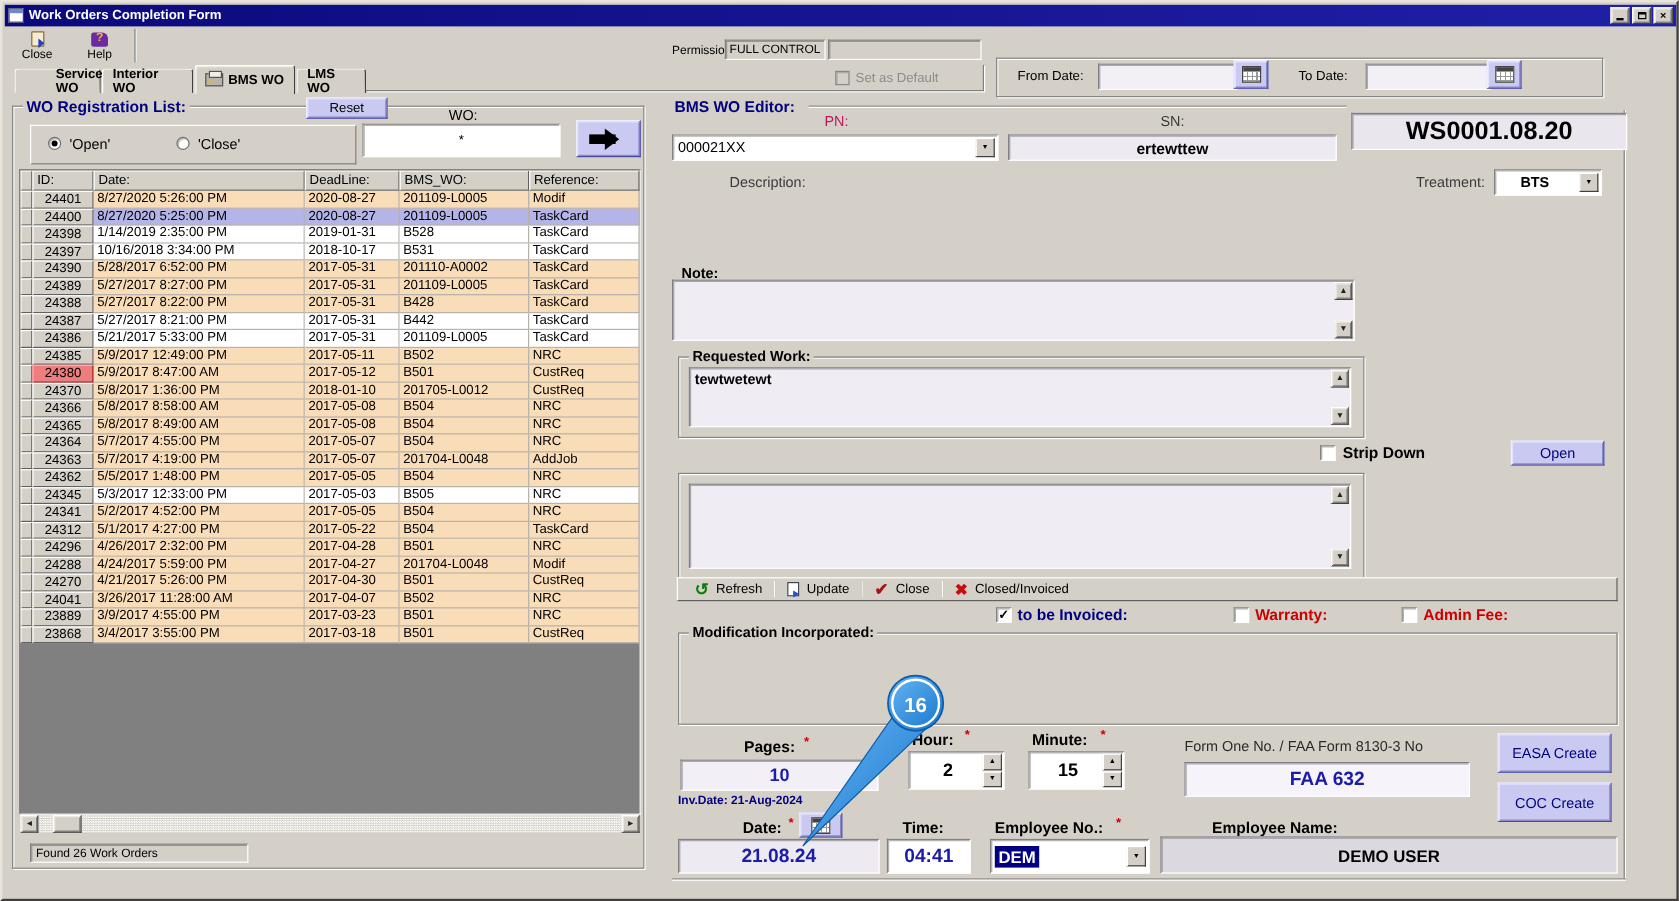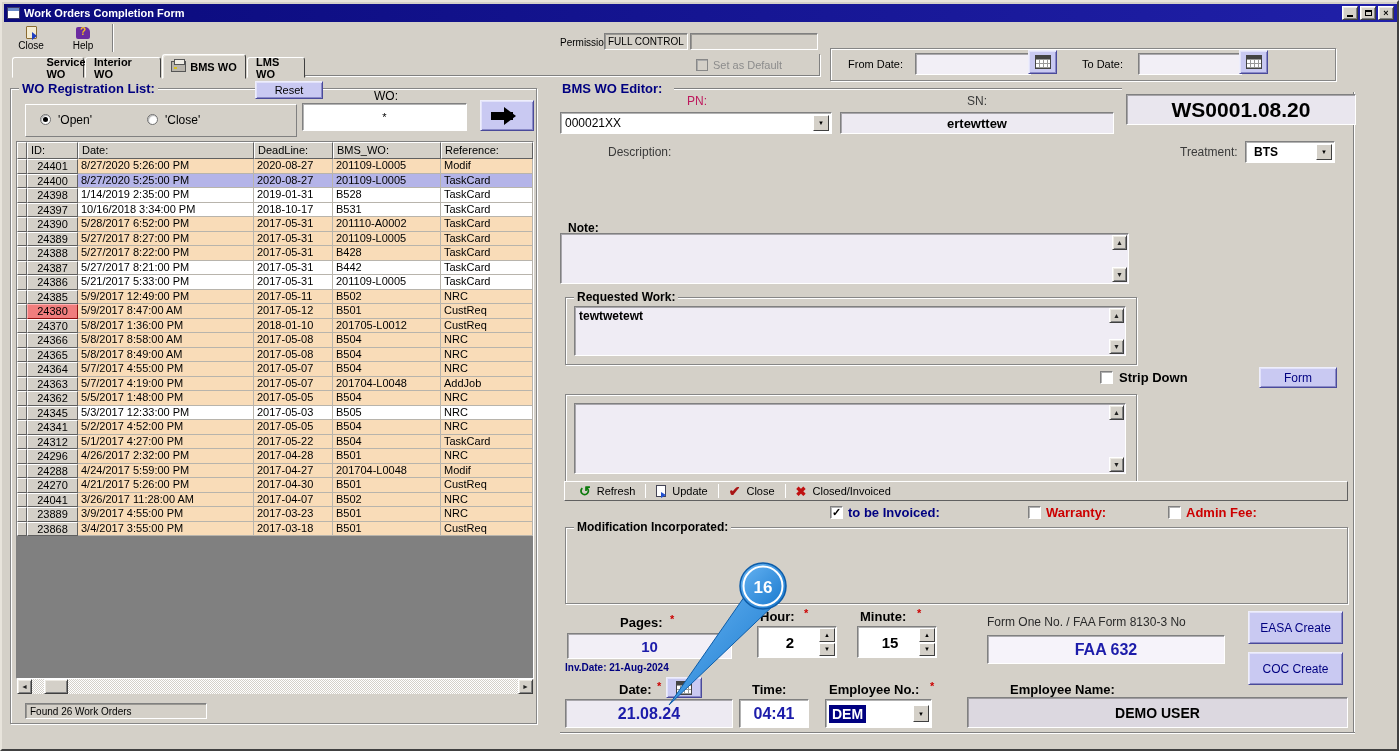--- a/index.html
+++ b/index.html
@@ -480,21 +480,21 @@
     <span>ertewttew</span>
   </div>
 
   <div class="field center bold" style="left:1124px;top:92px;width:230px;height:31px;background:#e9e6ee;font-size:21px;">
     <span>WS0001.08.20</span>
   </div>
 
   <span class="lbl" style="left:606px;top:143px;font-size:12px;color:#3a3a3a;">Description:</span>
 
   <span class="lbl" style="left:1178px;top:143px;font-size:12px;color:#3a3a3a;">Treatment:</span>
-  <div class="field bold" style="left:1243px;top:139px;width:90px;height:22px;background:#fff;padding-left:8px;font-size:12px;">
+  <div class="field bold" style="left:1243px;top:139px;width:90px;height:22px;background:#fff;padding-left:21px;font-size:12px;">
     <span>BTS</span>
     <span class="ddbtn">▼</span>
   </div>
 
   <span class="lbl bold" style="left:566px;top:219px;font-size:12px;">Note:</span>
   <div class="txtarea" style="left:558px;top:231px;width:569px;height:51px;">
     <div class="content"></div>
     <div class="vscroll">
       <span class="sbtn up">▲</span>
       <span class="sbtn dn">▼</span>
@@ -508,21 +508,21 @@
     <div class="content bold">tewtwetewt</div>
     <div class="vscroll">
       <span class="sbtn up">▲</span>
       <span class="sbtn dn">▼</span>
     </div>
   </div>
 
   <span class="chk" style="left:1098px;top:369px;"></span>
   <span class="lbl bold" style="left:1117px;top:368px;font-size:13px;">Strip Down</span>
   <div class="lavbtn abs navy" style="left:1257px;top:365px;width:78px;height:21px;font-size:12px;">
-    <span>Form</span>
+    <span>Open</span>
   </div>
 
   <div class="group" style="left:563px;top:392px;width:572px;height:88px;">
     <span class="gtitle" style="font-size:12px;margin-top:21px;">Findings:</span>
   </div>
   <div class="txtarea" style="left:572px;top:401px;width:552px;height:71px;">
     <div class="content"></div>
     <div class="vscroll">
       <span class="sbtn up">▲</span>
       <span class="sbtn dn">▼</span>
@@ -612,21 +612,21 @@
     <span class="bluev" style="font-size:16px;">21.08.24</span>
   </div>
 
   <span class="lbl bold" style="left:750px;top:680px;font-size:13px;">Time:</span>
   <div class="field center" style="left:737px;top:697px;width:70px;height:29px;background:#fff;">
     <span class="bluev" style="font-size:16px;">04:41</span>
   </div>
 
   <span class="lbl bold" style="left:827px;top:680px;font-size:13px;">Employee No.:</span>
   <span class="lbl req" style="left:928px;top:678px;">*</span>
-  <div class="field" style="left:823px;top:697px;width:107px;height:29px;background:#fff;padding-left:3px;">
+  <div class="field" style="left:823px;top:697px;width:133px;height:29px;background:#fff;padding-left:3px;">
     <span style="background:var(--navy,#000080);color:#fff;font-weight:bold;font-size:14px;padding:1px 3px;">DEM</span>
     <span class="ddbtn" style="top:5px;bottom:5px;">▼</span>
   </div>
 
   <span class="lbl bold" style="left:1008px;top:680px;font-size:13px;">Employee Name:</span>
   <div class="field center bold" style="left:965px;top:695px;width:381px;height:31px;background:#dcd8e0;font-size:14px;">
     <span>DEMO USER</span>
   </div>
 
   <svg class="callout" style="left:600px;top:548px;" width="210" height="170" viewBox="0 0 210 170">

